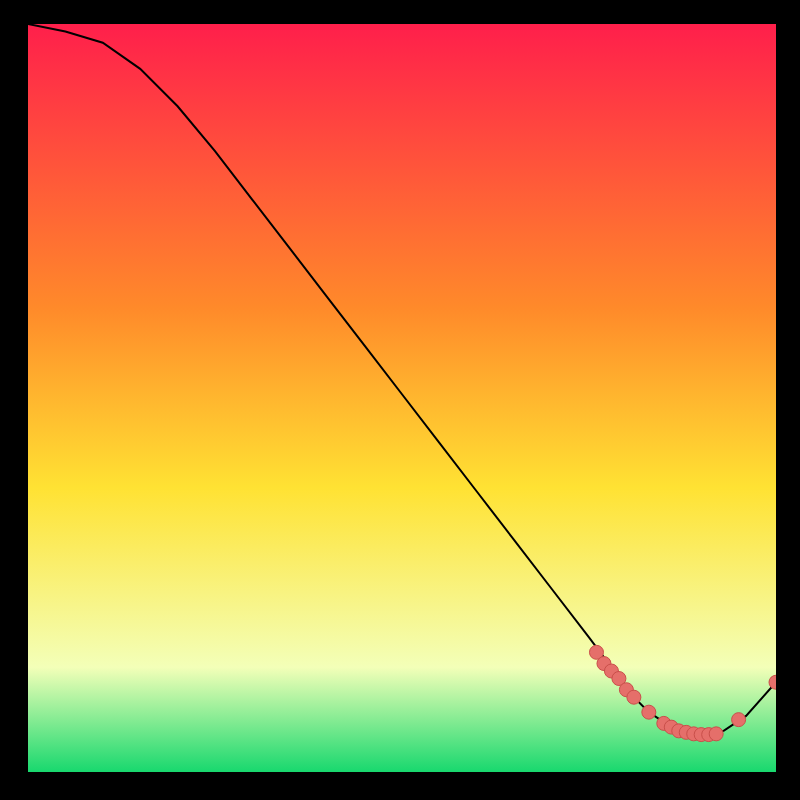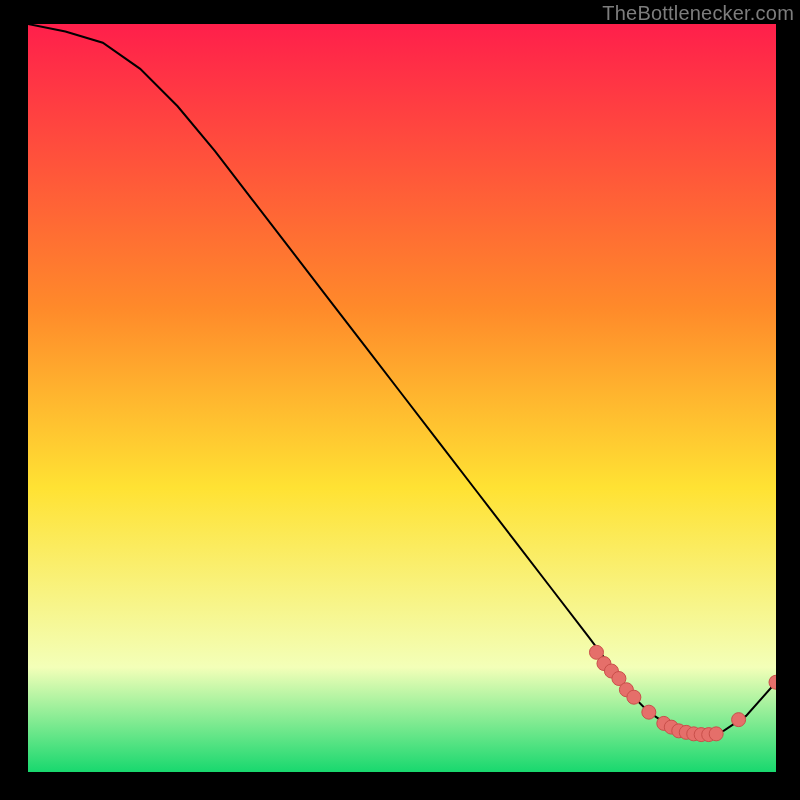--- a/index.html
+++ b/index.html
@@ -32,21 +32,20 @@
     top: 24px;
     width: 748px;
     height: 748px;
   }
   svg { display: block; }
 </style>
 </head>
 <body>
 
 <div class="wrap">
-  <div class="watermark">TheBottlenecker.com</div>
 
   <div class="plot">
     <svg id="chart-svg" viewBox="0 0 748 748" width="748" height="748">
       <defs>
         <linearGradient id="bg-grad" x1="0" y1="0" x2="0" y2="1">
           <stop id="g0" offset="0%" stop-color="#ff1f4b"></stop>
           <stop id="g1" offset="38%" stop-color="#ff8a2a"></stop>
           <stop id="g2" offset="62%" stop-color="#ffe233"></stop>
           <stop id="g3" offset="86%" stop-color="#f3ffb8"></stop>
           <stop id="g4" offset="100%" stop-color="#18d86e"></stop>

